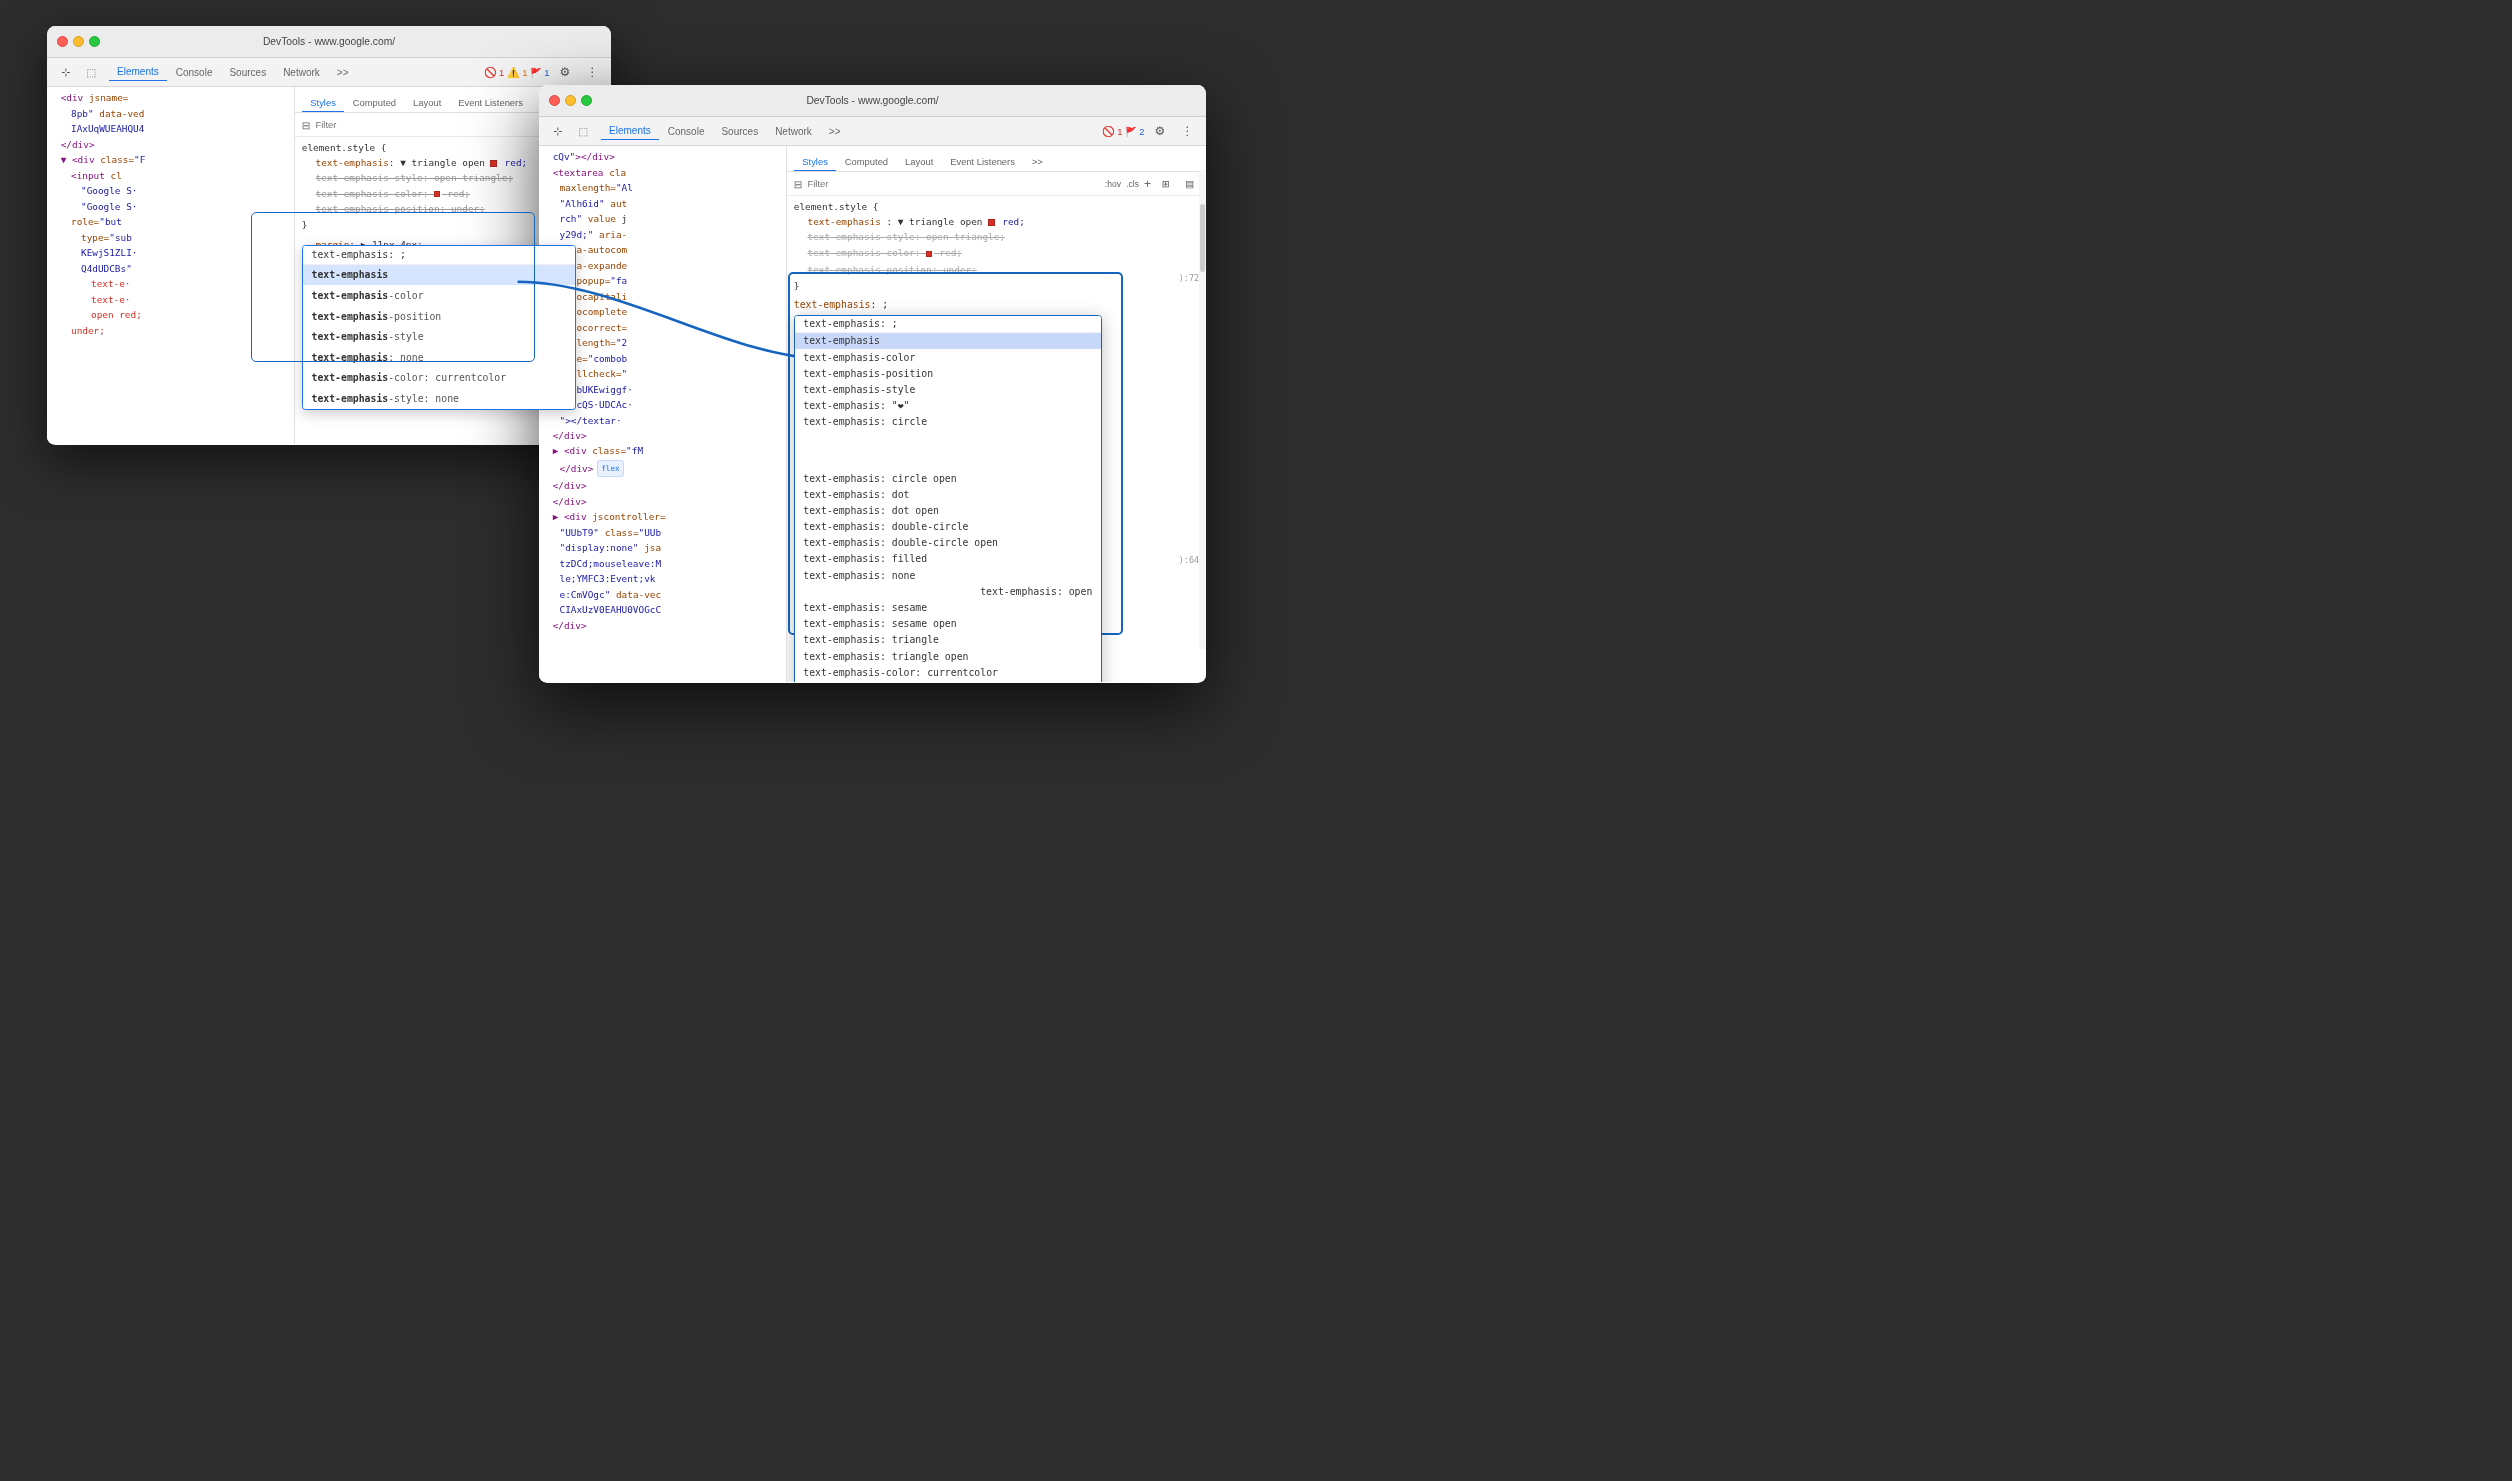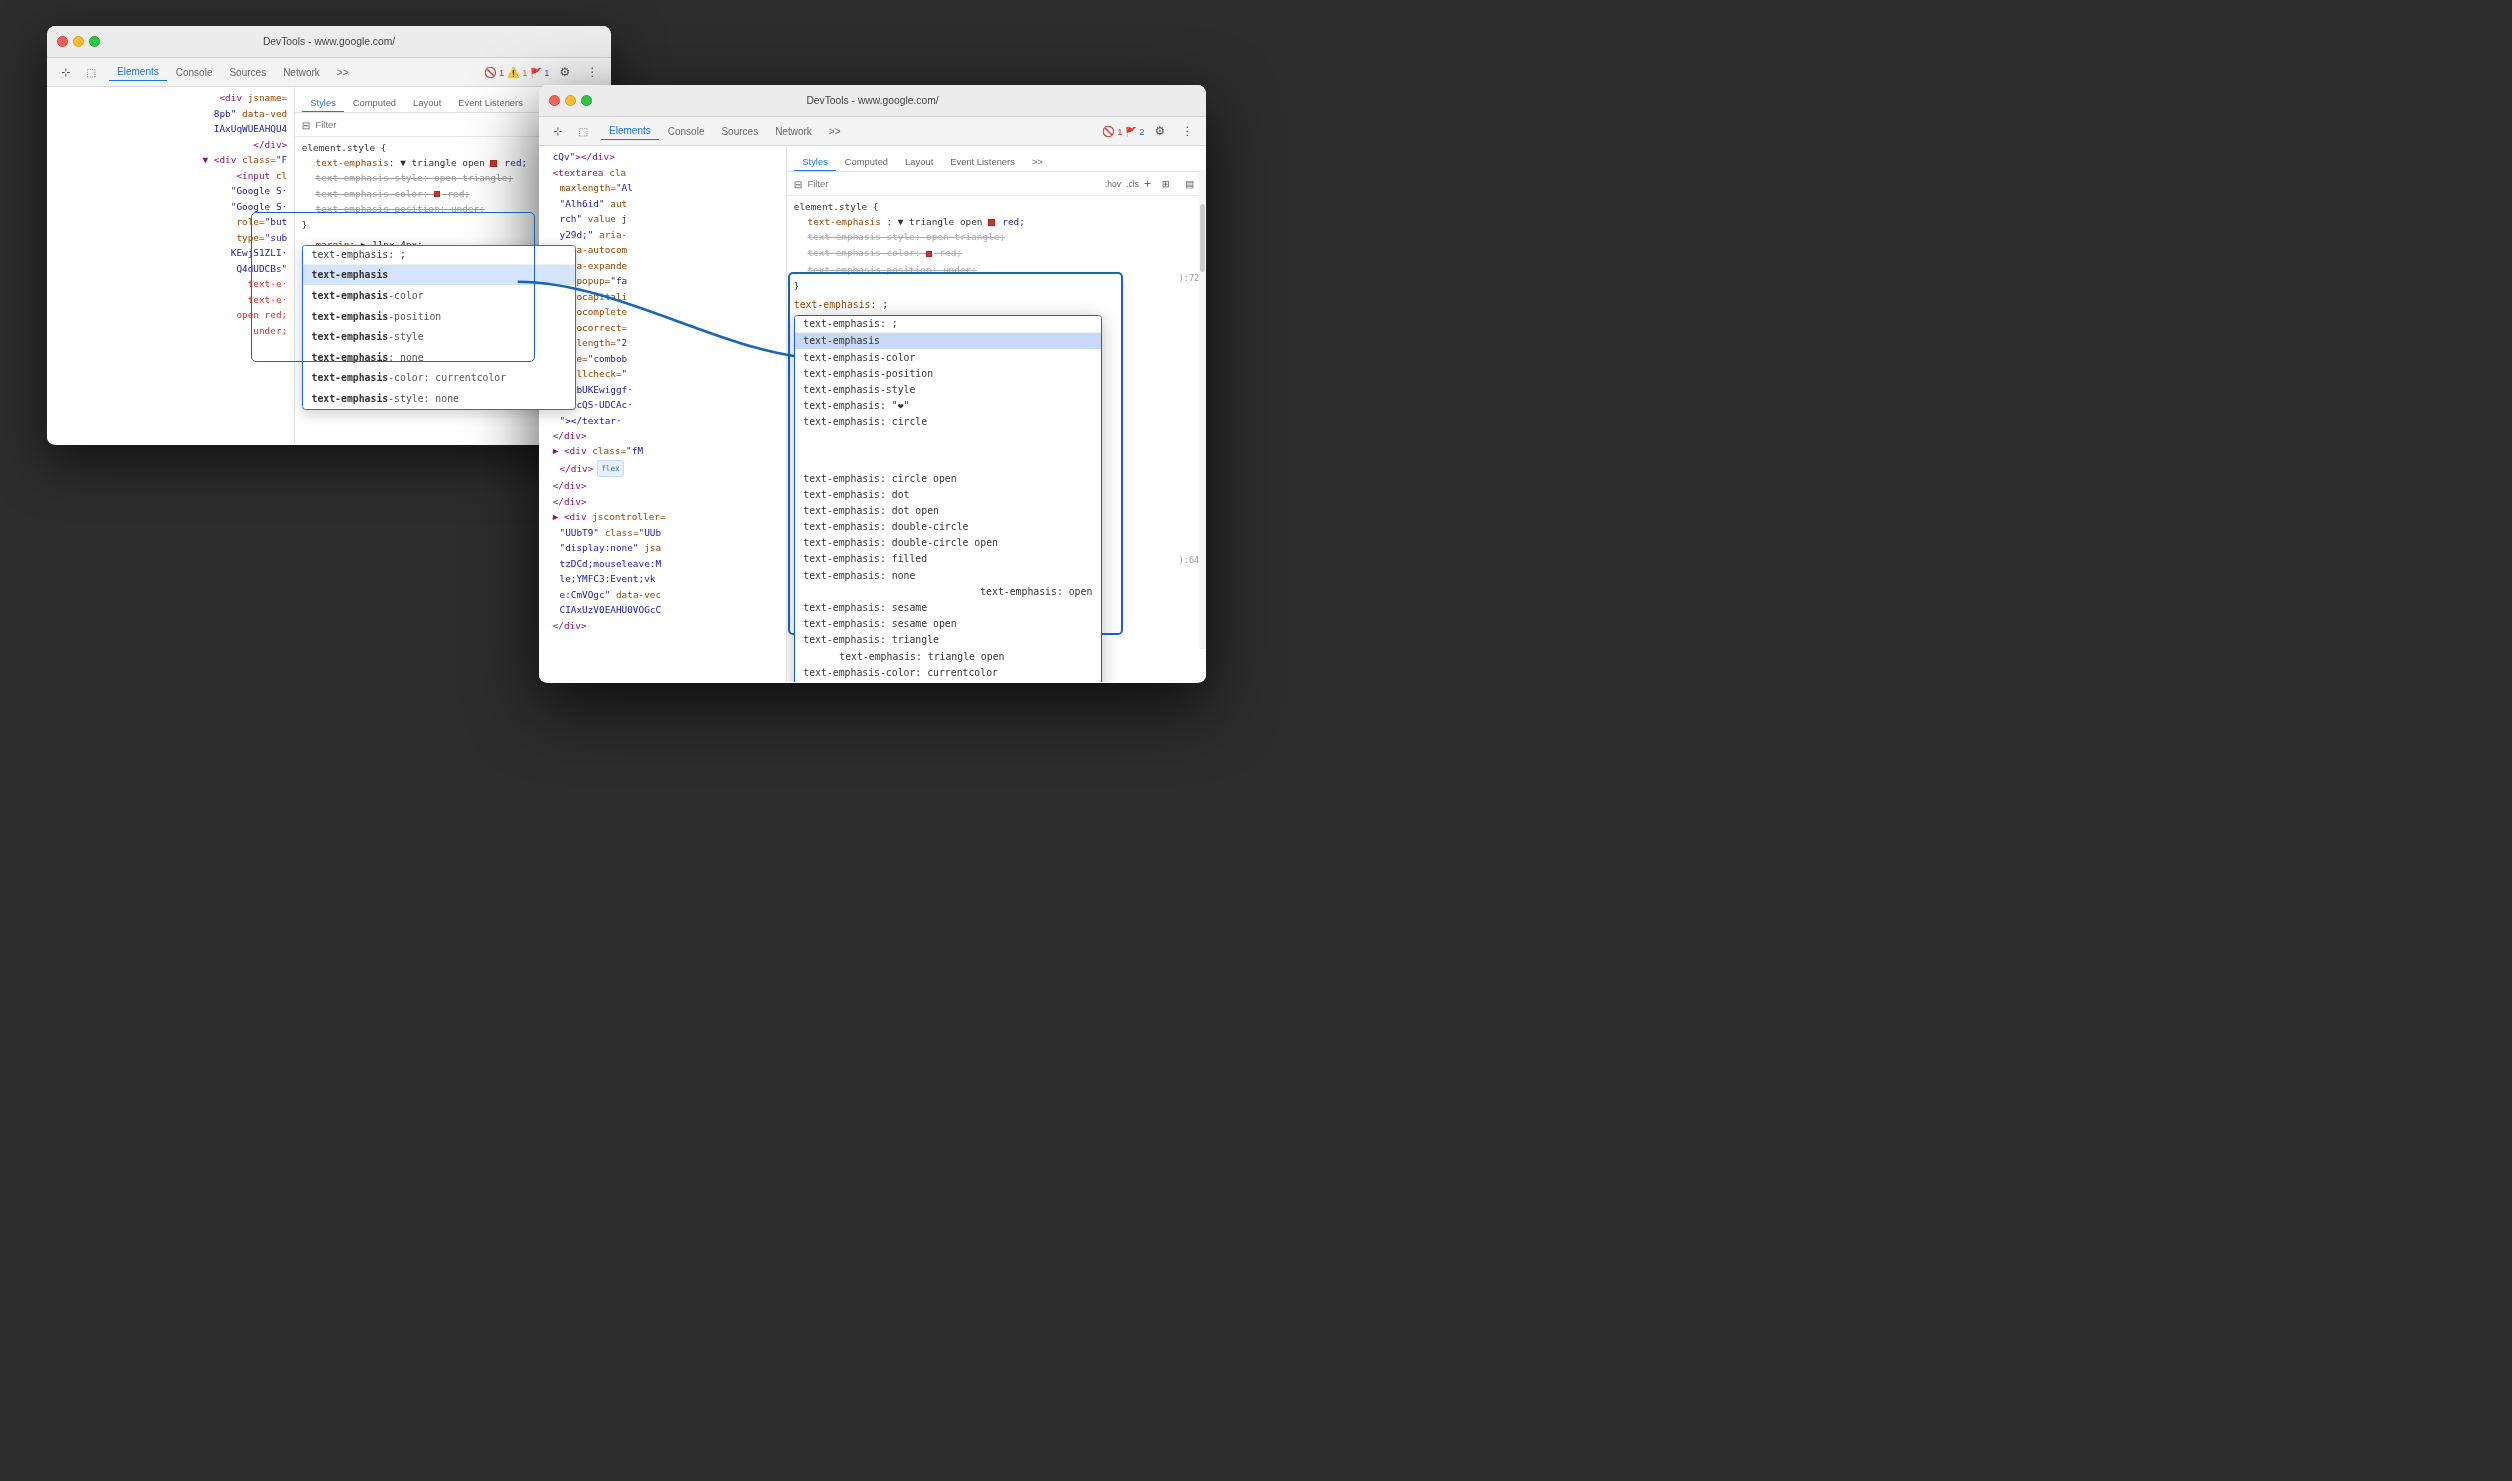--- a/index.html
+++ b/index.html
@@ -132,21 +132,20 @@
     
     .elements-panel {
       width: 248px;
       background: #fff;
       border-right: 0.9px solid #e0e0e0;
       overflow: hidden;
       font-size: 9.4px;
       font-family: 'Menlo', 'Consolas', monospace;
       color: #333;
       padding: 3.4px 0;
-      text-align: right;
     }
     .html-line {
       padding: 0.9px 6.8px 0.9px 13.7px;
       white-space: nowrap;
       overflow: hidden;
       line-height: 13.7px;
     }
     .tag { color: #881280; }
     .attr-name { color: #994500; }
     .attr-val { color: #1a1aa6; }
@@ -565,21 +564,21 @@
               <div style="padding:2.6px 8.5px; color:#333;">text-emphasis: dot</div>
               <div style="padding:2.6px 8.5px; color:#333;">text-emphasis: dot open</div>
               <div style="padding:2.6px 8.5px; color:#333;">text-emphasis: double-circle</div>
               <div style="padding:2.6px 8.5px; color:#333;">text-emphasis: double-circle open</div>
               <div style="padding:2.6px 8.5px; color:#333;">text-emphasis: filled</div>
               <div style="padding:2.6px 8.5px; color:#333;">text-emphasis: none</div>
               <div style="padding:2.6px 8.5px; color:#333;text-align:right;">text-emphasis: open</div>
               <div style="padding:2.6px 8.5px; color:#333;">text-emphasis: sesame</div>
               <div style="padding:2.6px 8.5px; color:#333;">text-emphasis: sesame open</div>
               <div style="padding:2.6px 8.5px; color:#333;">text-emphasis: triangle</div>
-              <div style="padding:2.6px 8.5px; color:#333;margin-left:36px;">text-emphasis: triangle open</div>
+              <div style="padding:2.6px 8.5px; color:#333;">text-emphasis: triangle open</div>
               <div style="padding:2.6px 8.5px; color:#333;">text-emphasis-color: currentcolor</div>
               <div style="padding:2.6px 8.5px; color:#333;">text-emphasis-position: over</div>
             </div>
           </div>
 
           <div style="position:absolute; right:6.8px; top:77px; color:#999; font-size:8.5px; font-family:'Menlo',monospace;">):72</div>
           <div style="position:absolute; right:6.8px; top:359px; color:#999; font-size:8.5px; font-family:'Menlo',monospace;">):64</div>
         </div>
 
         <div style="position:absolute; right:0; top:85px; width:6.8px; height:479px; background:#f5f5f5;">

